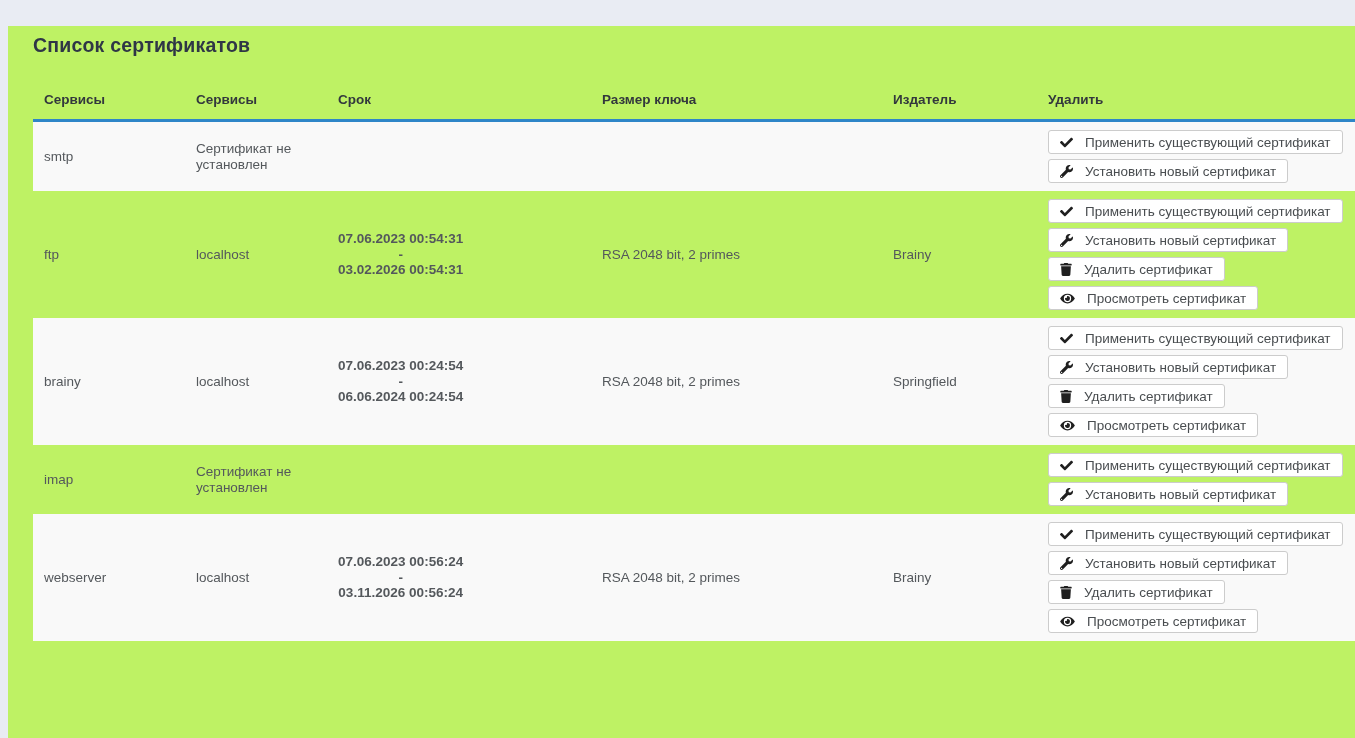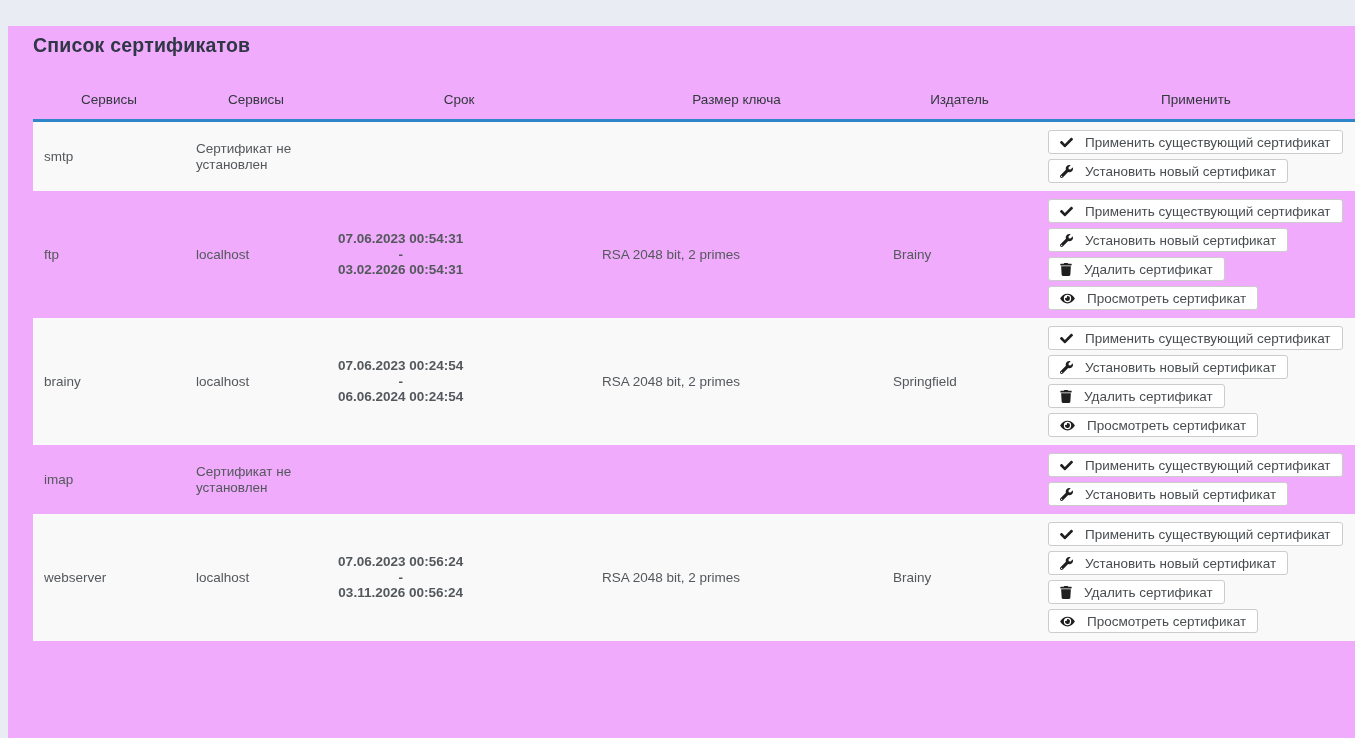--- a/index.html
+++ b/index.html
@@ -5,21 +5,21 @@
   * { box-sizing: border-box; margin: 0; padding: 0; }
   html, body {
     width: 1355px; height: 738px;
     font-family: "Liberation Sans", sans-serif;
     background: #e9ecf3;
     overflow: hidden;
   }
   .card {
     position: absolute;
     left: 8px; top: 26px; right: 0; bottom: 0;
-    background: #f0abfc;
+    background: #bef264;
     padding: 8px 0 0 25px;
   }
   .page-title {
     font-size: 19.5px;
     font-weight: bold;
     color: #2f3646;
     letter-spacing: 0.2px;
   }
   table.cert-table {
     margin-top: 27px;
@@ -27,23 +27,23 @@
     table-layout: fixed;
     width: 1322px;
   }
   .cert-table col.c-service { width: 152px; }
   .cert-table col.c-domain  { width: 142px; }
   .cert-table col.c-term    { width: 264px; }
   .cert-table col.c-key     { width: 291px; }
   .cert-table col.c-issuer  { width: 155px; }
   .cert-table col.c-actions { width: auto;  }
   .cert-table th {
-    text-align: center;
+    text-align: left;
     font-size: 13.5px;
-    font-weight: normal;
+    font-weight: bold;
     color: #33383d;
     padding: 8px 11px 12px 11px;
     border-bottom: 3px solid #2e86c8;
     white-space: nowrap;
   }
   .cert-table tbody tr:nth-child(odd) { background: #f9f9f9; }
   .cert-table td {
     font-size: 13.5px;
     color: #54585c;
     padding: 8px 11px;
@@ -95,21 +95,21 @@
         <col class="c-issuer">
         <col class="c-actions">
     </colgroup>
     <thead>
       <tr>
         <th>Сервисы</th>
         <th>Сервисы</th>
         <th>Срок</th>
         <th>Размер ключа</th>
         <th>Издатель</th>
-        <th>Применить</th>
+        <th>Удалить</th>
       </tr>
     </thead>
     <tbody>
   <tr>
     <td>smtp</td>
     <td>Сертификат не установлен</td>
     <td>
       
     </td>
     <td></td>

